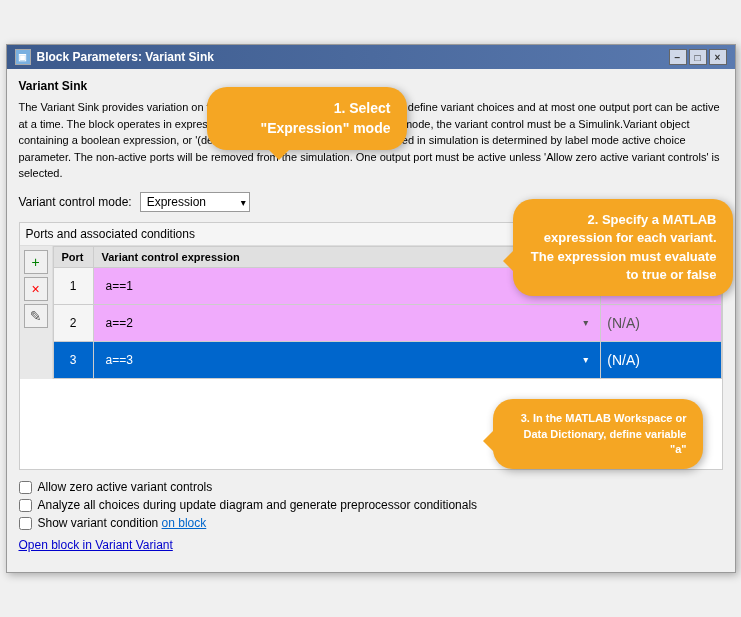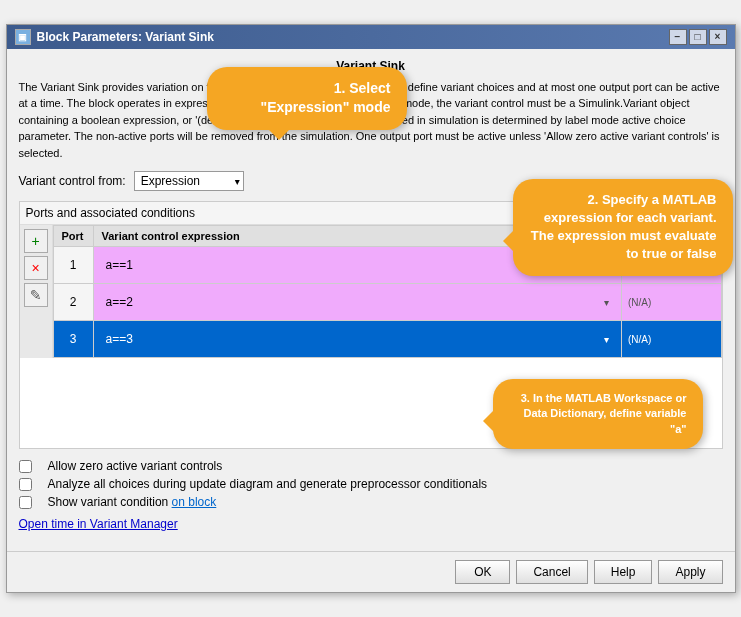--- a/index.html
+++ b/index.html
@@ -67,21 +67,20 @@
     .dialog-body {
       padding: 10px 12px;
       flex: 1;
       position: relative;
       overflow: hidden;
     }
     .section-title {
       font-weight: bold;
       margin-bottom: 6px;
       font-size: 12px;
-      text-align: center;
     }
     .description-text {
       font-size: 11px;
       line-height: 1.5;
       margin-bottom: 10px;
       color: #000;
     }
     .variant-control-row {
       display: flex;
       align-items: center;
@@ -192,21 +191,21 @@
     .expr-dropdown-btn {
       border: none;
       background: transparent;
       cursor: pointer;
       padding: 0 4px;
       font-size: 10px;
       color: #555;
     }
     td.status-cell {
       color: #555;
-      font-size: 10px;
+      font-size: 14px;
       white-space: nowrap;
     }
     .row-selected {
       background: #0066cc !important;
       color: white;
     }
     .row-selected td {
       background: #0066cc !important;
       color: white;
     }
@@ -216,21 +215,21 @@
     }
     .row-selected .status-cell {
       color: white;
     }
     .checkboxes-area {
       margin-bottom: 8px;
     }
     .checkbox-row {
       display: flex;
       align-items: flex-end;
-      gap: 16px;
+      gap: 6px;
       margin-bottom: 4px;
       font-size: 12px;
     }
     .link-row {
       margin-bottom: 10px;
     }
     .link {
       color: #0000cc;
       text-decoration: underline;
       cursor: pointer;
@@ -331,21 +330,21 @@
     </div>
   </div>
 
   <div class="dialog-body">
 
     <div class="section-title">Variant Sink</div>
 
     <div class="description-text">The Variant Sink provides variation on the signals connected to the output ports define variant choices and at most one output port can be active at a time. The block operates in expression mode or label mode. In expression mode, the variant control must be a Simulink.Variant object containing a boolean expression, or '(default)'. In label mode, the active port used in simulation is determined by label mode active choice parameter. The non-active ports will be removed from the simulation. One output port must be active unless 'Allow zero active variant controls' is selected.</div>
 
     <div class="variant-control-row">
-      <span class="variant-control-label">Variant control from:</span>
+      <span class="variant-control-label">Variant control mode:</span>
       <div class="dropdown-wrapper">
         <select class="dropdown"><option>Expression</option><option>Label</option></select>
         <span class="dropdown-arrow">▾</span>
       </div>
     </div>
 
     <div class="ports-section">
       <div class="ports-section-title">Ports and associated conditions</div>
       <div class="ports-table-area">
 
@@ -409,28 +408,22 @@
         <input type="checkbox" style="">
         <span>Analyze all choices during update diagram and generate preprocessor conditionals</span>
       </div>
       <div class="checkbox-row">
         <input type="checkbox" style="">
         <span>Show variant condition <span class="on-block-highlight">on block</span></span>
       </div>
     </div>
 
     <div class="link-row">
-      <span class="link">Open time in Variant Manager</span>
+      <span class="link">Open block in Variant Variant</span>
     </div>
 
     <div class="tooltip-bubble bubble1">1. Select<br>"Expression" mode</div>
     <div class="tooltip-bubble bubble2">2. Specify a MATLAB expression for each variant. The expression must evaluate to true or false</div>
     <div class="tooltip-bubble bubble3">3. In the MATLAB Workspace or Data Dictionary, define variable "a"</div>
 
   </div>
 
-  <div class="footer-buttons">
-    <button class="btn">OK</button>
-    <button class="btn">Cancel</button>
-    <button class="btn">Help</button>
-    <button class="btn">Apply</button>
-  </div>
 </div>
 
 </body></html>

